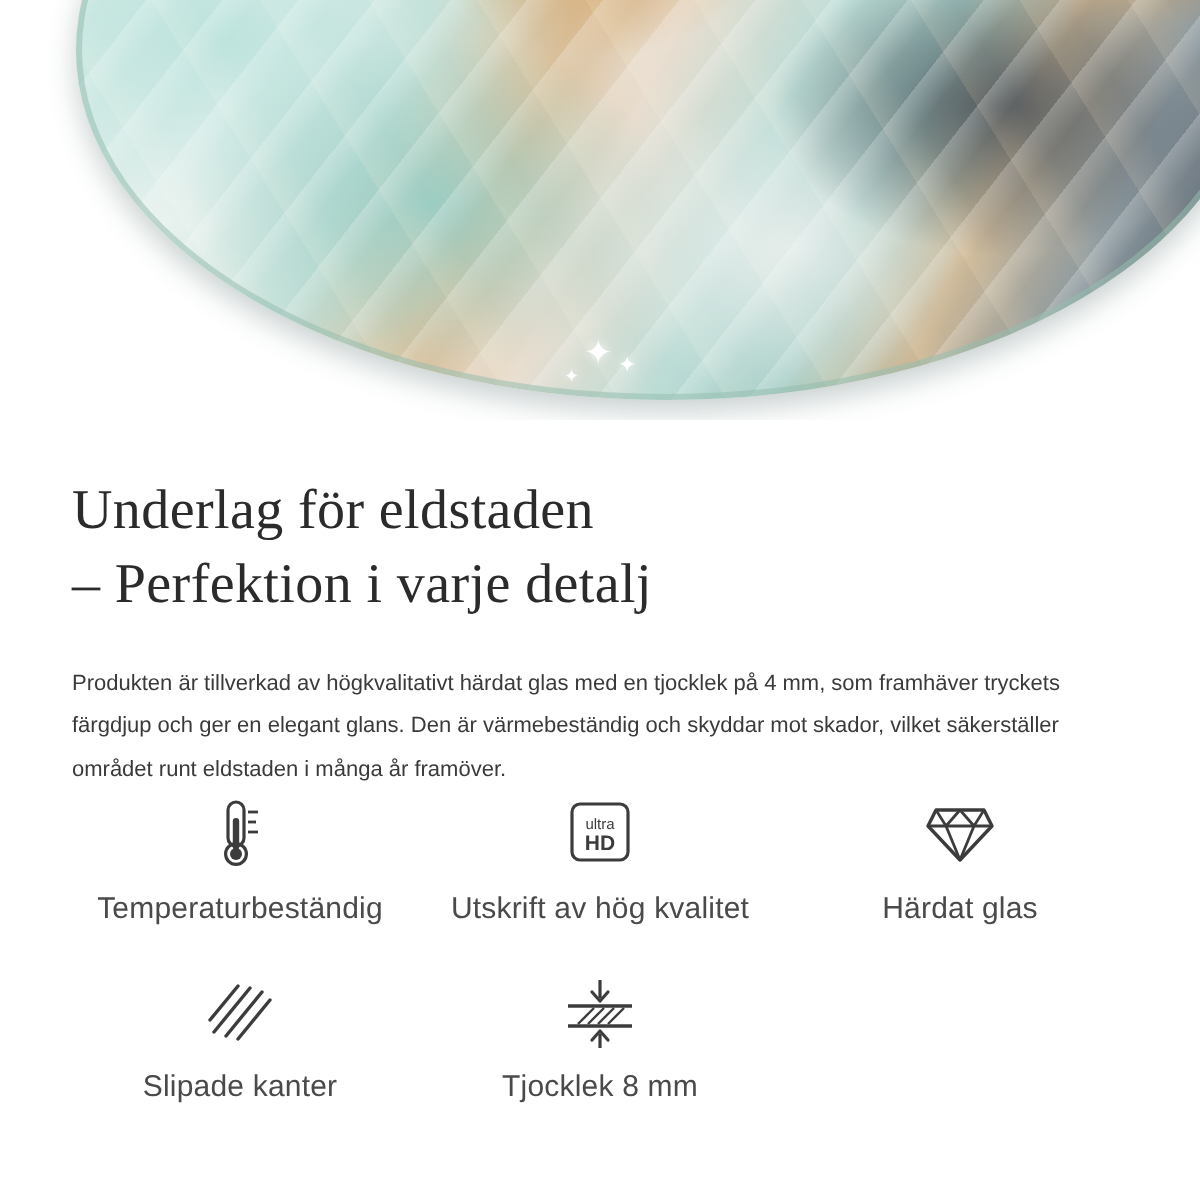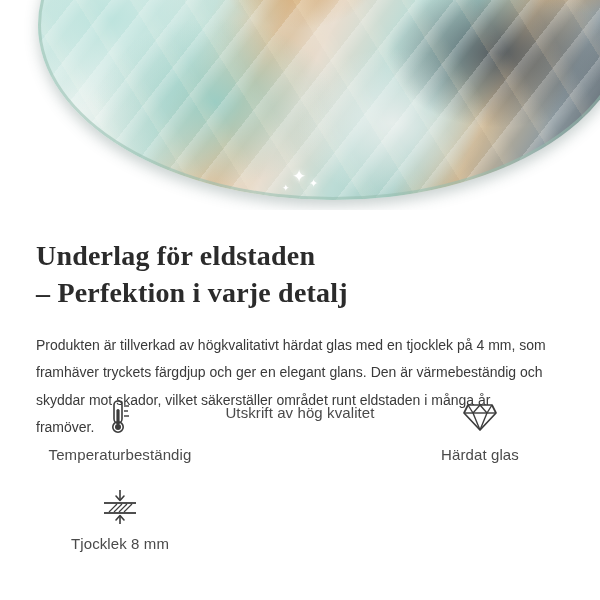--- a/index.html
+++ b/index.html
@@ -103,25 +103,25 @@
   .headline {
     margin: 28px 0 0 36px;
     width: 520px;
     font-family: "Liberation Serif", serif;
     font-size: 28px;
     line-height: 1.32;
     font-weight: 400;
     color: #2b2b2b;
     letter-spacing: 0.2px;
   }
-  .headline .line { display: block; font-weight: bold; }
+  .headline .line { display: block; }
   .body-copy {
     margin: 20px 0 0 36px;
     width: 512px;
-    font-size: 14px;
+    font-size: 11px;
     line-height: 1.95;
     color: #3a3a3a;
     font-family: "Liberation Sans", sans-serif;
   }
 
   
   .features {
     position: absolute;
     left: 30px;
     top: 396px;
@@ -183,40 +183,58 @@
           <circle cx="15" cy="30" r="3" fill="#3c3c3c"></circle>
           <line x1="21" y1="9" x2="26" y2="9" stroke="#3c3c3c" stroke-width="1.4"></line>
           <line x1="21" y1="14" x2="25" y2="14" stroke="#3c3c3c" stroke-width="1.4"></line>
           <line x1="21" y1="19" x2="26" y2="19" stroke="#3c3c3c" stroke-width="1.4"></line>
         </svg>
       </div>
       <div class="feature-label">Temperaturbeständig</div>
     </div>
 
     <div class="feature">
+      <div class="feature-icon">
+        <svg width="36" height="38" viewBox="0 0 36 38">
+          <rect x="4" y="4" width="28" height="28" rx="4" fill="none" stroke="#3c3c3c" stroke-width="1.6"></rect>
+          <text x="18" y="16.5" text-anchor="middle" font-family="Liberation Sans, sans-serif" font-size="7.5" fill="#3c3c3c">ultra</text>
+          <text x="18" y="27" text-anchor="middle" font-family="Liberation Sans, sans-serif" font-size="10.5" font-weight="bold" fill="#3c3c3c">HD</text>
+        </svg>
+      </div>
       <div class="feature-label">Utskrift av hög kvalitet</div>
     </div>
 
 
     <div class="feature">
       <div class="feature-icon">
         <svg width="40" height="36" viewBox="0 0 40 36">
           <path d="M8 6 H32 L36 14 L20 31 L4 14 Z" fill="none" stroke="#3c3c3c" stroke-width="1.7" stroke-linejoin="round"></path>
           <line x1="4" y1="14" x2="36" y2="14" stroke="#3c3c3c" stroke-width="1.4"></line>
           <line x1="8" y1="6" x2="13" y2="14" stroke="#3c3c3c" stroke-width="1.4"></line>
           <line x1="32" y1="6" x2="27" y2="14" stroke="#3c3c3c" stroke-width="1.4"></line>
           <line x1="13" y1="14" x2="20" y2="31" stroke="#3c3c3c" stroke-width="1.4"></line>
           <line x1="27" y1="14" x2="20" y2="31" stroke="#3c3c3c" stroke-width="1.4"></line>
           <line x1="13" y1="14" x2="20" y2="6" stroke="#3c3c3c" stroke-width="1.4"></line>
           <line x1="27" y1="14" x2="20" y2="6" stroke="#3c3c3c" stroke-width="1.4"></line>
         </svg>
       </div>
       <div class="feature-label">Härdat glas</div>
     </div>
 
+    <div class="feature">
+      <div class="feature-icon">
+        <svg width="38" height="36" viewBox="0 0 38 36">
+          <path d="M6 28 L24 6" stroke="#3c3c3c" stroke-width="1.7" stroke-linecap="round"></path>
+          <path d="M12 30 L30 8" stroke="#3c3c3c" stroke-width="1.7" stroke-linecap="round"></path>
+          <path d="M18 31.5 L34 12" stroke="#3c3c3c" stroke-width="1.7" stroke-linecap="round"></path>
+          <path d="M4 22 L18 5" stroke="#3c3c3c" stroke-width="1.7" stroke-linecap="round"></path>
+        </svg>
+      </div>
+      <div class="feature-label">Slipade kanter</div>
+    </div>
 
     <div class="feature">
       <div class="feature-icon">
         <svg width="40" height="38" viewBox="0 0 40 38">
           <line x1="20" y1="3" x2="20" y2="12" stroke="#3c3c3c" stroke-width="1.6"></line>
           <path d="M16 9 L20 13.5 L24 9" fill="none" stroke="#3c3c3c" stroke-width="1.6" stroke-linecap="round" stroke-linejoin="round"></path>
           <line x1="4" y1="16" x2="36" y2="16" stroke="#3c3c3c" stroke-width="1.8"></line>
           <line x1="4" y1="26" x2="36" y2="26" stroke="#3c3c3c" stroke-width="1.8"></line>
           <line x1="9" y1="25" x2="17" y2="17" stroke="#3c3c3c" stroke-width="1.2"></line>
           <line x1="14" y1="25" x2="22" y2="17" stroke="#3c3c3c" stroke-width="1.2"></line>

